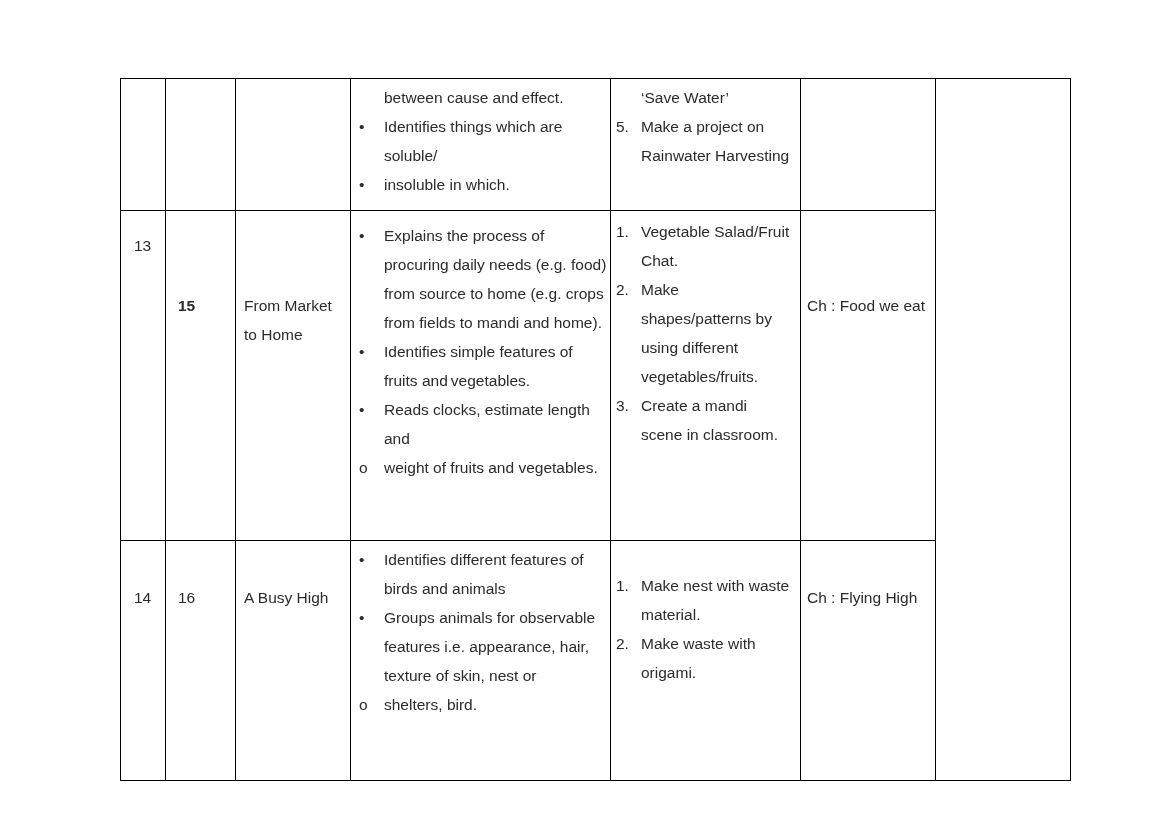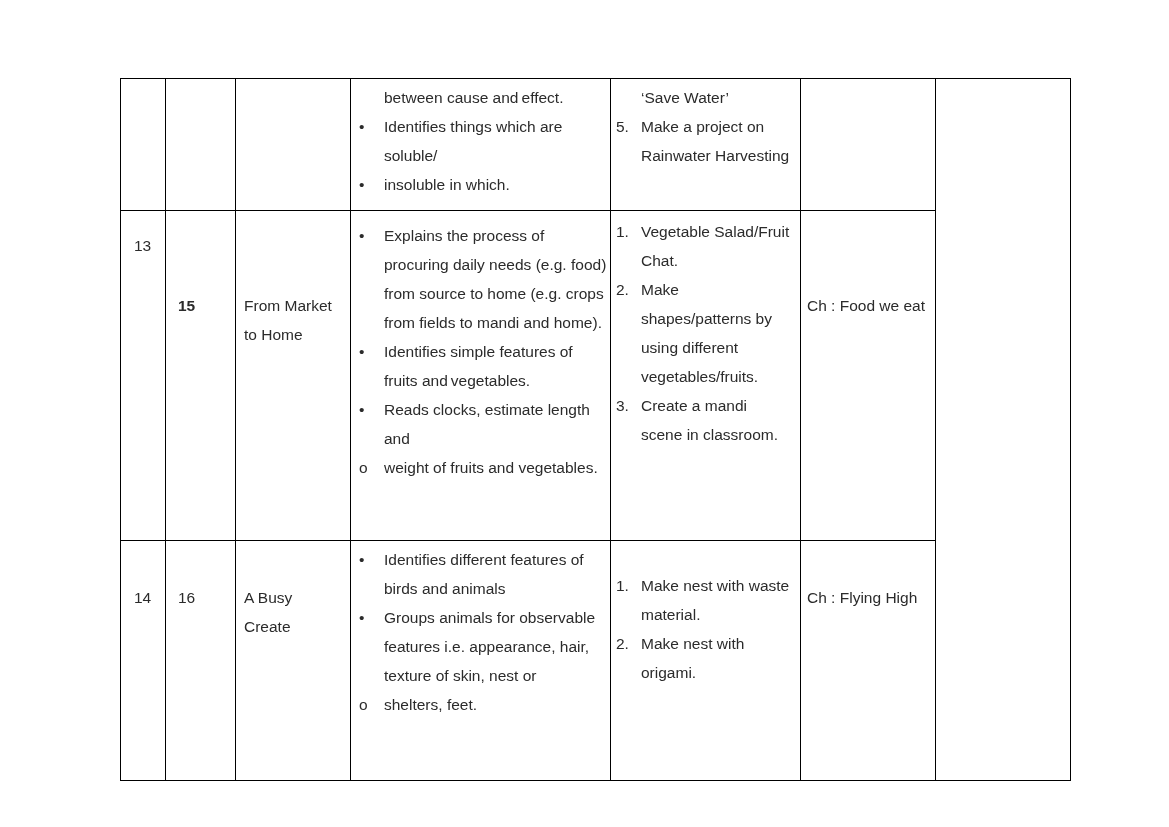--- a/index.html
+++ b/index.html
@@ -131,41 +131,41 @@
         <span class="m">3.</span>
         <span class="t">Create a mandi scene in classroom.</span>
       </div>
     </td>
     <td class="bk"><span>Ch : Food we eat</span></td>
   </tr>
 
   <tr class="r3">
     <td class="w"><span>14</span></td>
     <td class="n"><span>16</span></td>
-    <td class="ch"><span>A Busy Create</span></td>
+    <td class="ch"><span>A Busy High</span></td>
     <td class="out">
       <div class="li">
         <span class="m">•</span>
         <span class="t">Identifies different features of birds and animals</span>
       </div>
       <div class="li">
         <span class="m">•</span>
         <span class="t">Groups animals for observable features i.e. appearance, hair, texture of skin, nest or</span>
       </div>
       <div class="li">
         <span class="m">o</span>
-        <span class="t">shelters, feet.</span>
+        <span class="t">shelters, bird.</span>
       </div>
     </td>
     <td class="act">
       <div class="li">
         <span class="m">1.</span>
         <span class="t">Make nest with waste material.</span>
       </div>
       <div class="li">
         <span class="m">2.</span>
-        <span class="t">Make nest with origami.</span>
+        <span class="t">Make waste with origami.</span>
       </div>
     </td>
     <td class="bk"><span>Ch : Flying High</span></td>
   </tr>
 </tbody>
   </table>
 
 </body></html>

